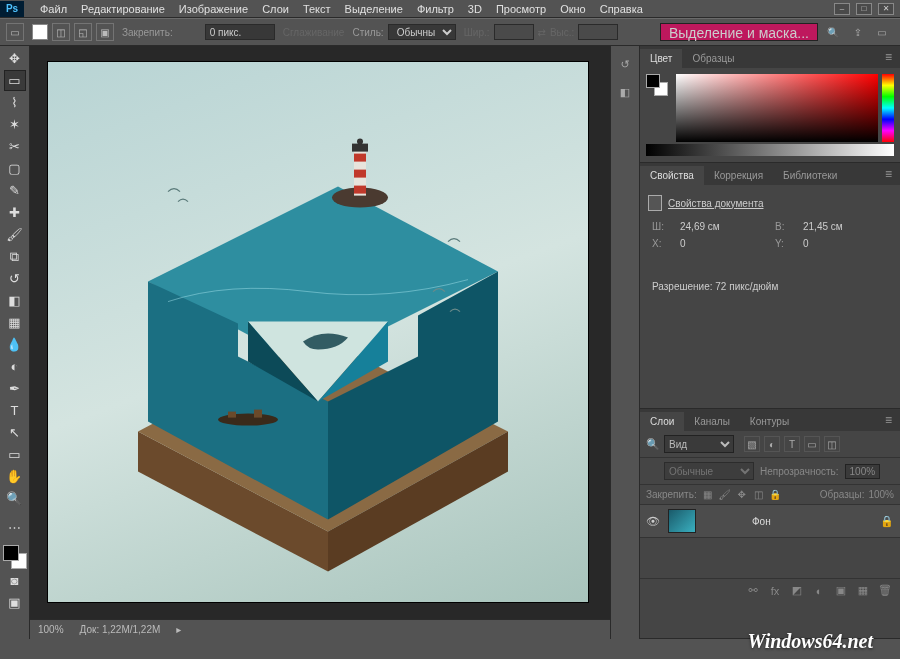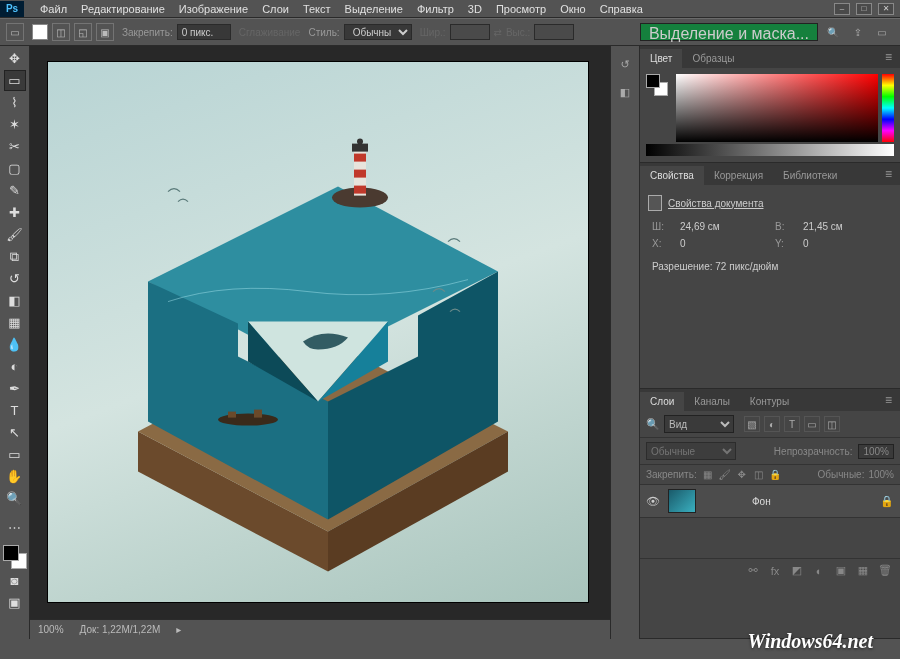--- a/index.html
+++ b/index.html
@@ -10,21 +10,21 @@
   .menu-item { padding: 2px 6px; color: #e0e0e0; cursor: default; font-size: 11px; }
   .window-ctrls { display: flex; gap: 6px; padding-right: 6px; }
   .window-btn { width: 16px; height: 12px; border: 1px solid #888; background: #4a4a4a; font-size: 8px; display:flex; align-items:center; justify-content:center; }
 
   .optionsbar { height: 28px; background: #535353; border-top: 1px solid #6a6a6a; border-bottom: 1px solid #2a2a2a; display: flex; align-items: center; padding: 0 6px; gap: 8px; font-size: 10px; color: #bbb; }
   .opt-group { display:flex; align-items:center; gap:4px; }
   .ob-icon { width: 18px; height: 18px; border: 1px solid #747474; display:flex; align-items:center; justify-content:center; }
   .ob-swatch { width: 16px; height: 16px; background:#fff; border:1px solid #888; }
   .ob-input { background:#383838; border:1px solid #2a2a2a; color:#ccc; padding:1px 4px; font-size:10px; height:16px; }
   .ob-label { color:#999; }
-  .ob-btn { background:#15803d; border:1px solid #222; color:#ccc; padding:1px 8px; font-size:16px; height:18px; }
+  .ob-btn { background:#be185d; border:1px solid #222; color:#ccc; padding:1px 8px; font-size:14px; height:18px; }
   .spacer { flex:1; }
   .right-icons { display:flex; gap:8px; padding-right:4px; }
   .ri { width:16px; height:16px; display:flex; align-items:center; justify-content:center; color:#aaa; }
 
   .main { display:flex; height: 593px; }
   .toolbox { width: 30px; background:#535353; border-right:1px solid #2a2a2a; display:flex; flex-direction:column; align-items:center; padding-top:2px; gap:1px; }
   .tool { width:22px; height:21px; color:#ddd; display:flex; align-items:center; justify-content:center; font-size:13px; position:relative; }
   .tool.active { background:#3a3a3a; border:1px solid #222; }
   .color-picker { margin-top:6px; width:24px; height:24px; position:relative; }
   .cp-fg { position:absolute; top:0; left:0; width:16px; height:16px; background:#000; border:1px solid #aaa; }
@@ -57,30 +57,30 @@
   .cp2 { position:relative; width:22px; height:22px; margin-right:4px;}
   .cp2 .fg{position:absolute;top:0;left:0;width:14px;height:14px;background:#000;border:1px solid #aaa;}
   .cp2 .bg{position:absolute;bottom:0;right:0;width:14px;height:14px;background:#fff;border:1px solid #aaa;}
   .ramp-footer{height:12px;background:linear-gradient(to right,#000,#fff);margin-top:2px;}
 
   .props-body { font-size:10px; color:#ccc; }
   .props-title { display:flex; align-items:center; gap:6px; padding:4px 2px 8px;text-decoration:underline; }
   .props-title .doc-icon { width:14px; height:16px; border:1px solid #aaa; background:#555; }
   .props-grid { display:grid; grid-template-columns: 18px 1fr 18px 1fr; gap:6px 10px; padding:2px 6px 10px; }
   .props-grid .lbl { color:#999; }
-  .props-res { padding:2px 6px 30px; color:#ccc; }
+  .props-res { padding:2px 6px 30px; color:#ccc;margin-top:20px; }
   .props-spacer { height:80px; }
 
   .layers-body { padding:0; }
   .layers-toolbar { display:flex; align-items:center; padding:4px 6px; gap:6px; border-bottom:1px solid #333; }
   .layers-toolbar .srch { width:12px; height:12px; }
   .layers-toolbar select { background:#3a3a3a; border:1px solid #222; color:#bbb; font-size:10px; height:18px; flex:0 0 70px; }
   .filter-icons { display:flex; gap:4px; margin-left:4px; }
   .filter-icons .fi { width:16px; height:16px; border:1px solid #555; display:flex;align-items:center;justify-content:center;color:#aaa;font-size:10px; }
-  .layers-row2 { display:flex; align-items:center; padding:4px 6px; gap:6px; border-bottom:1px solid #333; font-size:10px; color:#888;}
+  .layers-row2 { display:flex; align-items:center; padding:4px 24px; gap:6px; border-bottom:1px solid #333; font-size:10px; color:#888;}
   .layers-row2 select {background:#3a3a3a;border:1px solid #222;color:#888;font-size:10px;height:18px;flex:0 0 90px;}
   .layers-row2 .pct{margin-left:auto;}
   .layers-row2 .pctval{background:#3a3a3a;border:1px solid #222;padding:1px 4px;color:#888;}
   .layers-row3 { display:flex; align-items:center; padding:4px 6px; gap:4px; border-bottom:1px solid #333; font-size:10px; color:#888;}
   .lock-icons{display:flex;gap:3px;}
   .lock-icons span{width:14px;text-align:center;color:#888;}
   .layer-item { display:flex; align-items:center; padding:4px 6px; gap:8px; background:#4c4c4c; border-bottom:1px solid #333; }
   .layer-item .eye { width:14px; color:#ccc; }
   .layer-thumb { width:28px; height:24px; background:linear-gradient(135deg,#1a5a6a,#3ab0c0); border:1px solid #222; }
   .layer-name { flex:1; font-size:10px; color:#ddd;margin-left:48px; }
@@ -118,21 +118,21 @@
 <div class="optionsbar">
   <div class="ob-icon">▭</div>
   <div class="opt-group">
     <div class="ob-swatch" style="background:#fff"></div>
     <div class="ob-icon">◫</div>
     <div class="ob-icon">◱</div>
     <div class="ob-icon">▣</div>
   </div>
   <div class="opt-group">
     <span class="ob-label">Закрепить:</span>
-    <input class="ob-input" style="width: 54px;" value="0 пикс.">
+    <input class="ob-input" style="width: 70px; margin-left: 28px;" value="0 пикс.">
   </div>
   <span class="ob-label" style="color:#666">Сглаживание</span>
   <div class="opt-group">
     <span class="ob-label">Стиль:</span>
     <select class="ob-input" style="width:68px"><option>Обычный</option></select>
   </div>
   <div class="opt-group">
     <span class="ob-label" style="color:#666">Шир.:</span>
     <input class="ob-input" style="width: 40px; background: rgb(74, 74, 74);" disabled="">
     <span style="color:#666">⇄</span>
@@ -312,21 +312,21 @@
         </div>
         <div class="layers-row3">
           <span>Закрепить:</span>
           <div class="lock-icons">
             <span>▦</span>
             <span>🖌</span>
             <span>✥</span>
             <span>◫</span>
             <span>🔒</span>
           </div>
-          <span style="margin-left:auto">Обычные:</span>
+          <span style="margin-left:auto">Образцы:</span>
           <span class="pctval">100%</span>
         </div>
         <div class="layer-item">
           <span class="eye">👁</span>
           <div class="layer-thumb"></div>
           <span class="layer-name">Фон</span>
           <span class="layer-lock">🔒</span>
         </div>
         <div class="layers-footer">
           <span>⚯</span>

